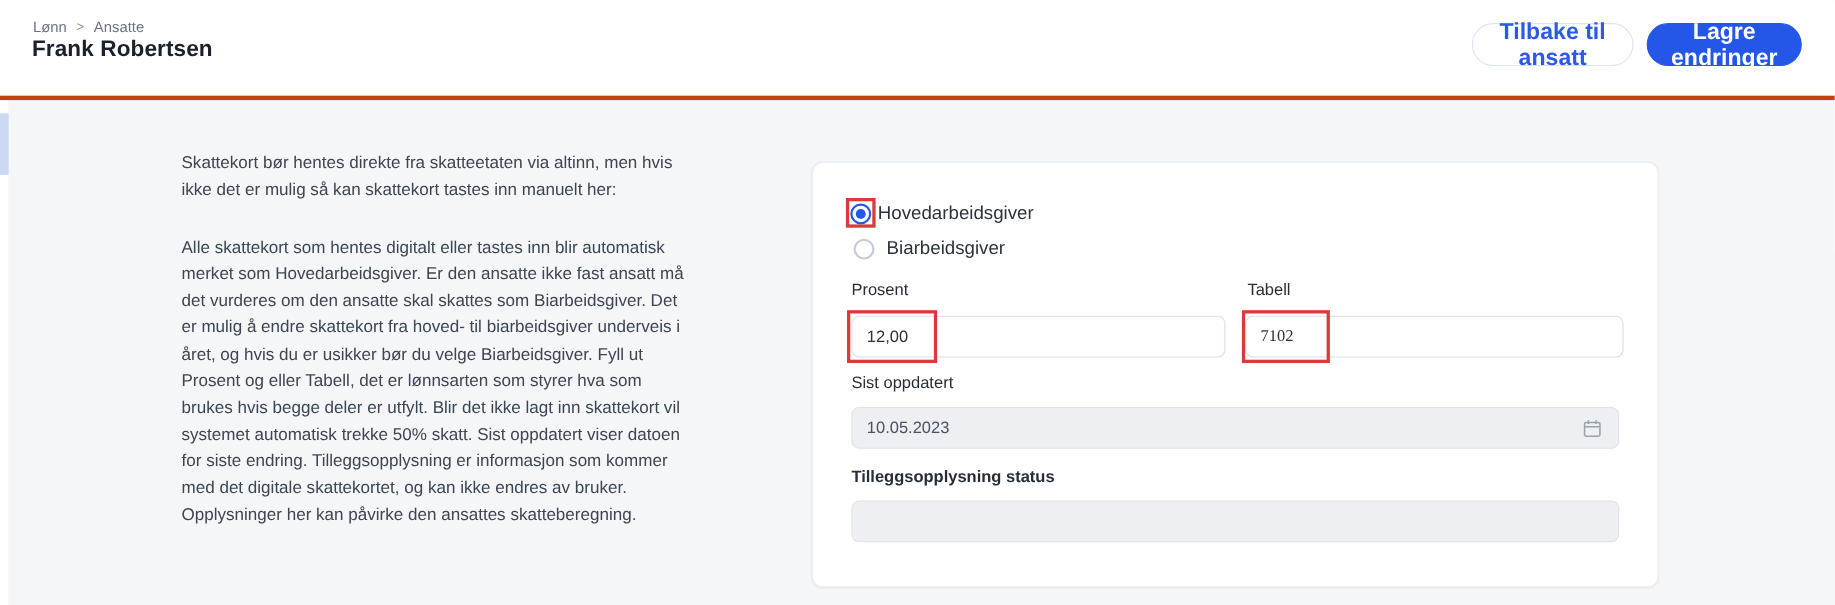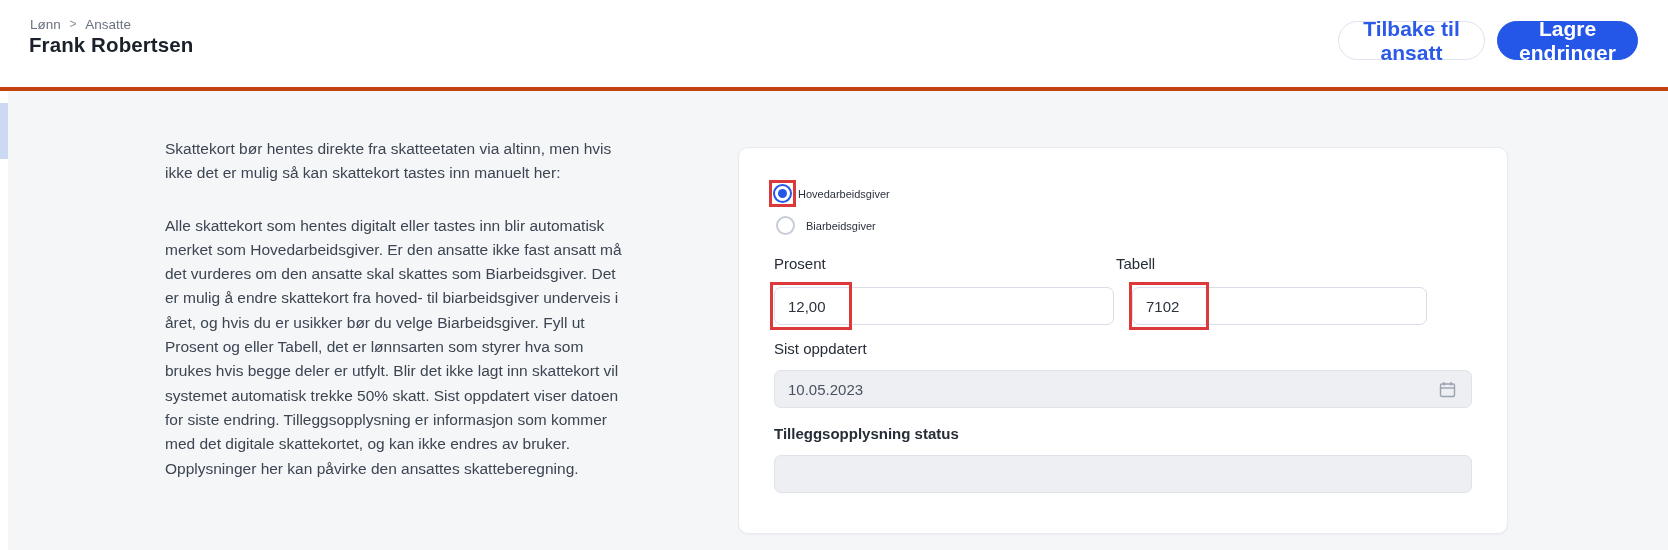--- a/index.html
+++ b/index.html
@@ -50,21 +50,21 @@
         background:#ffffff;border:1px solid #e8eaef;border-radius:10px;
         box-shadow:0 1px 2px rgba(16,24,40,.04);box-sizing:border-box;}
 
   
   .radio-row{position:absolute;display:flex;align-items:center;}
   .radio{width:19px;height:19px;border-radius:50%;box-sizing:border-box;display:inline-block;}
   .radio.checked{border:2px solid #2457e7;background:#ffffff;position:relative;}
   .radio.checked::after{content:"";position:absolute;left:3px;top:3px;width:9px;height:9px;
                         border-radius:50%;background:#2457e7;}
   .radio.unchecked{border:2px solid #c7cdd7;background:#ffffff;}
-  .radio-label{font-size:11px;color:#2b323c;}
+  .radio-label{font-size:17px;color:#2b323c;}
 
   
   .annot{position:absolute;border:3px solid #dc3a3a;box-sizing:border-box;z-index:5;
          pointer-events:none;}
 
   .field-label{position:absolute;font-size:15px;font-weight:500;color:#262d37;}
   .field-label.bold{font-weight:600;}
   .tinput{position:absolute;height:38px;border:1px solid #d9dee6;border-radius:7px;
           box-sizing:border-box;font-size:15px;color:#2b323c;padding:0 13px;
           font-family:inherit;background:#ffffff;outline:none;}
@@ -114,22 +114,22 @@
 
     <div class="radio-row" style="left:37px;top:68px;">
       <span class="radio unchecked"></span>
       <span class="radio-label" style="margin-left:11px;">Biarbeidsgiver</span>
     </div>
 
     <div class="field-label" style="left:35px;top:107px;">Prosent</div>
     <input class="tinput" style="left: 35px; top: 139px; width: 340px;" value="12,00">
     <div class="annot" style="left:31px;top:134px;width:82px;height:48px;"></div>
 
-    <div class="field-label" style="left:377px;top:107px;">Tabell</div>
-    <input class="tinput" style="left: 393px; top: 139px; width: 295px;" value="7102">
+    <div class="field-label" style="left:395px;top:107px;">Tabell</div>
+    <input class="tinput" style="left: 393px; top: 139px; width: 344px; font-family: Liberation Serif, serif;" value="7102">
     <div class="annot" style="left:390px;top:134px;width:80px;height:48px;"></div>
 
     <div class="field-label" style="left:35px;top:192px;">Sist oppdatert</div>
     <input class="tinput" style="left: 35px; top: 222px; width: 698px;" disabled="" value="10.05.2023">
     <svg class="cal-icon" style="left:700px;top:233px;" viewBox="0 0 17 17">
       <rect x="1.5" y="3" width="14" height="12.5" rx="1.5" fill="none" stroke="#9aa2ae" stroke-width="1.4"></rect>
       <line x1="1.5" y1="7" x2="15.5" y2="7" stroke="#9aa2ae" stroke-width="1.4"></line>
       <line x1="5" y1="1" x2="5" y2="4.5" stroke="#9aa2ae" stroke-width="1.4"></line>
       <line x1="12" y1="1" x2="12" y2="4.5" stroke="#9aa2ae" stroke-width="1.4"></line>
     </svg>

